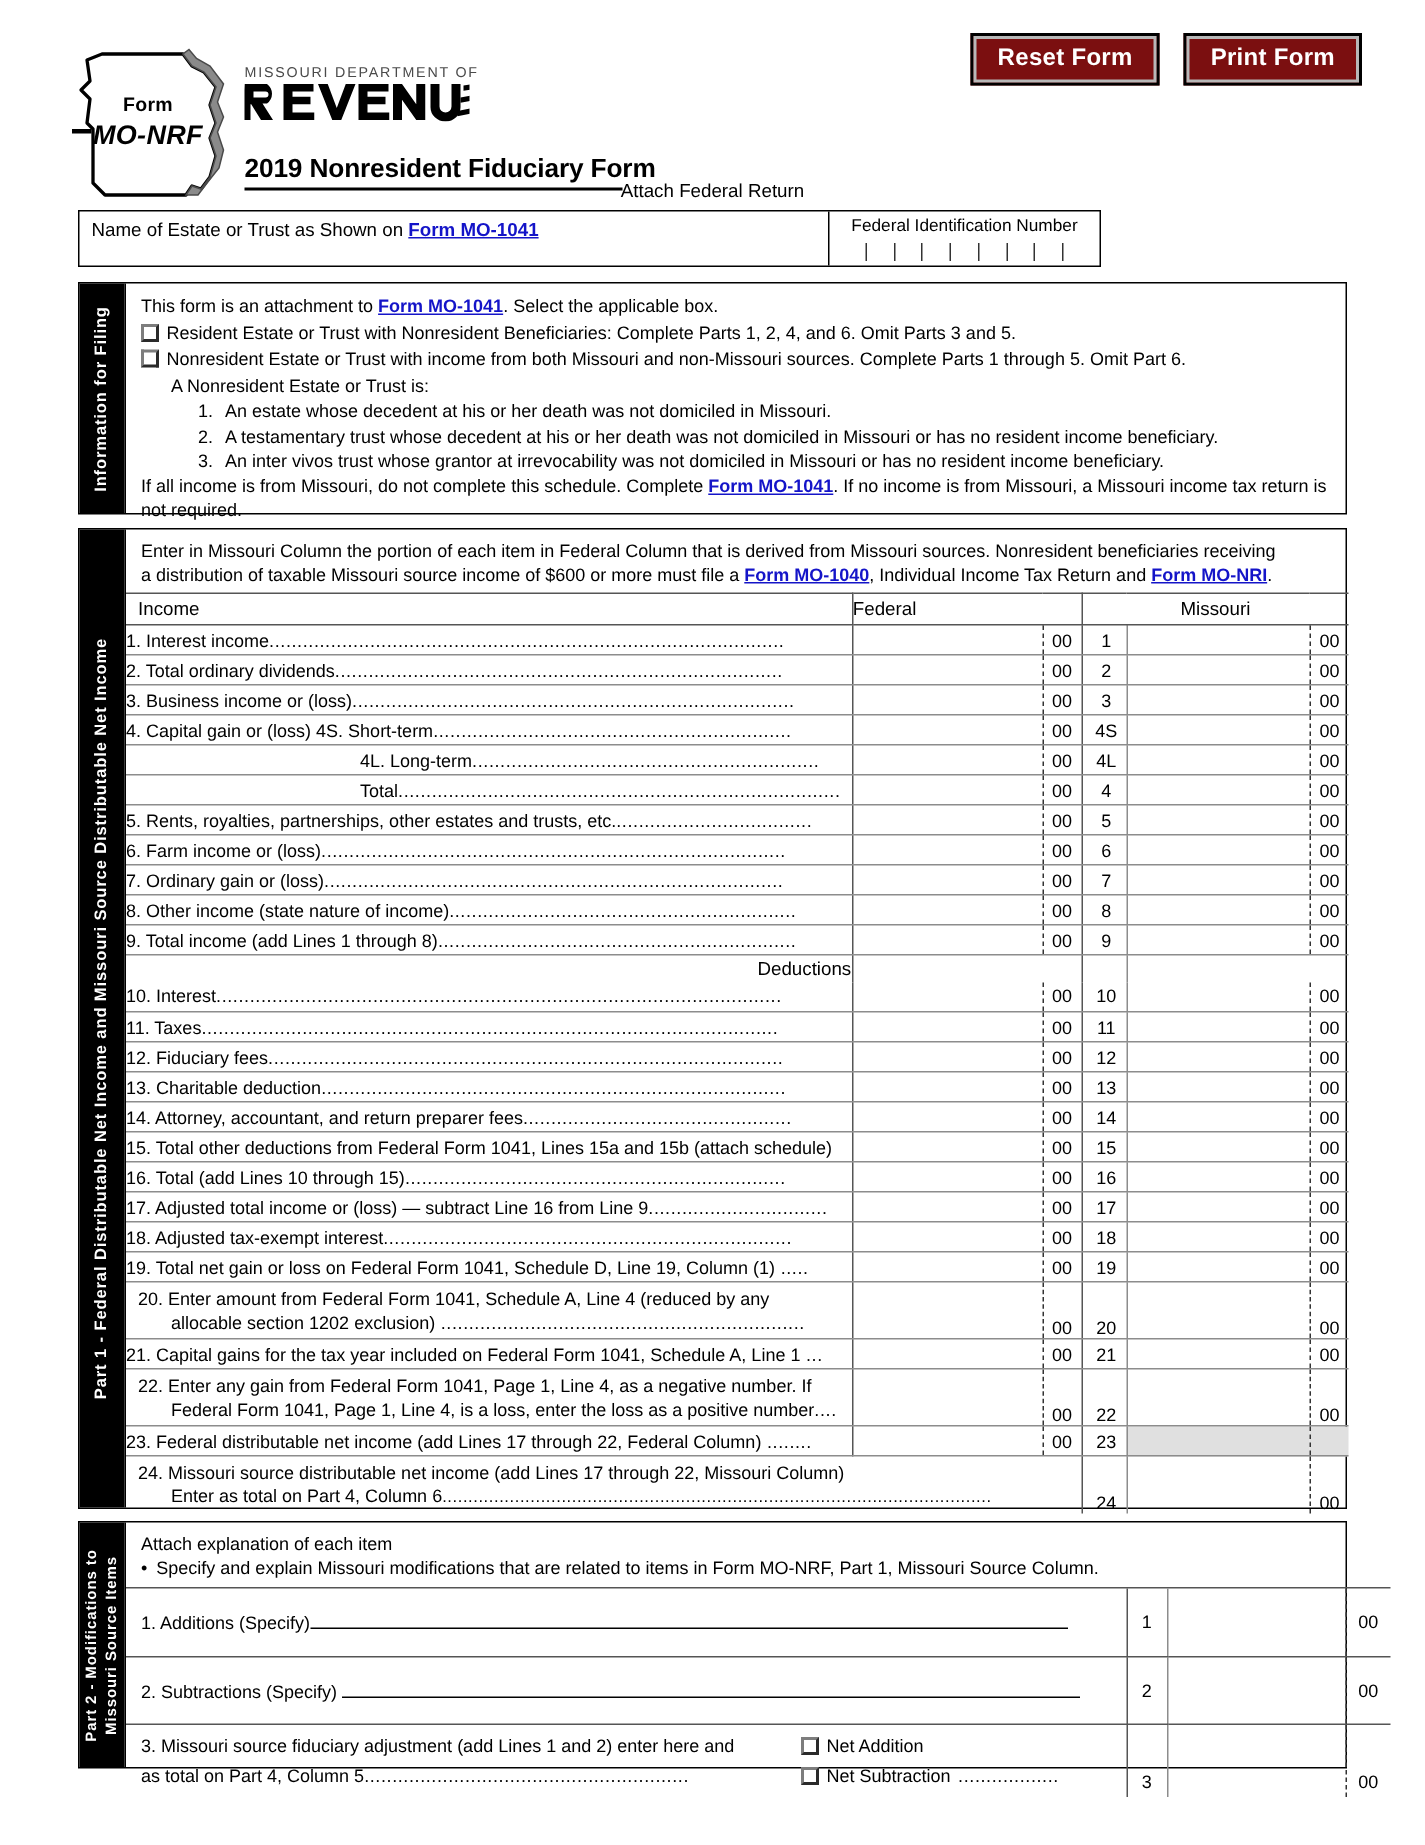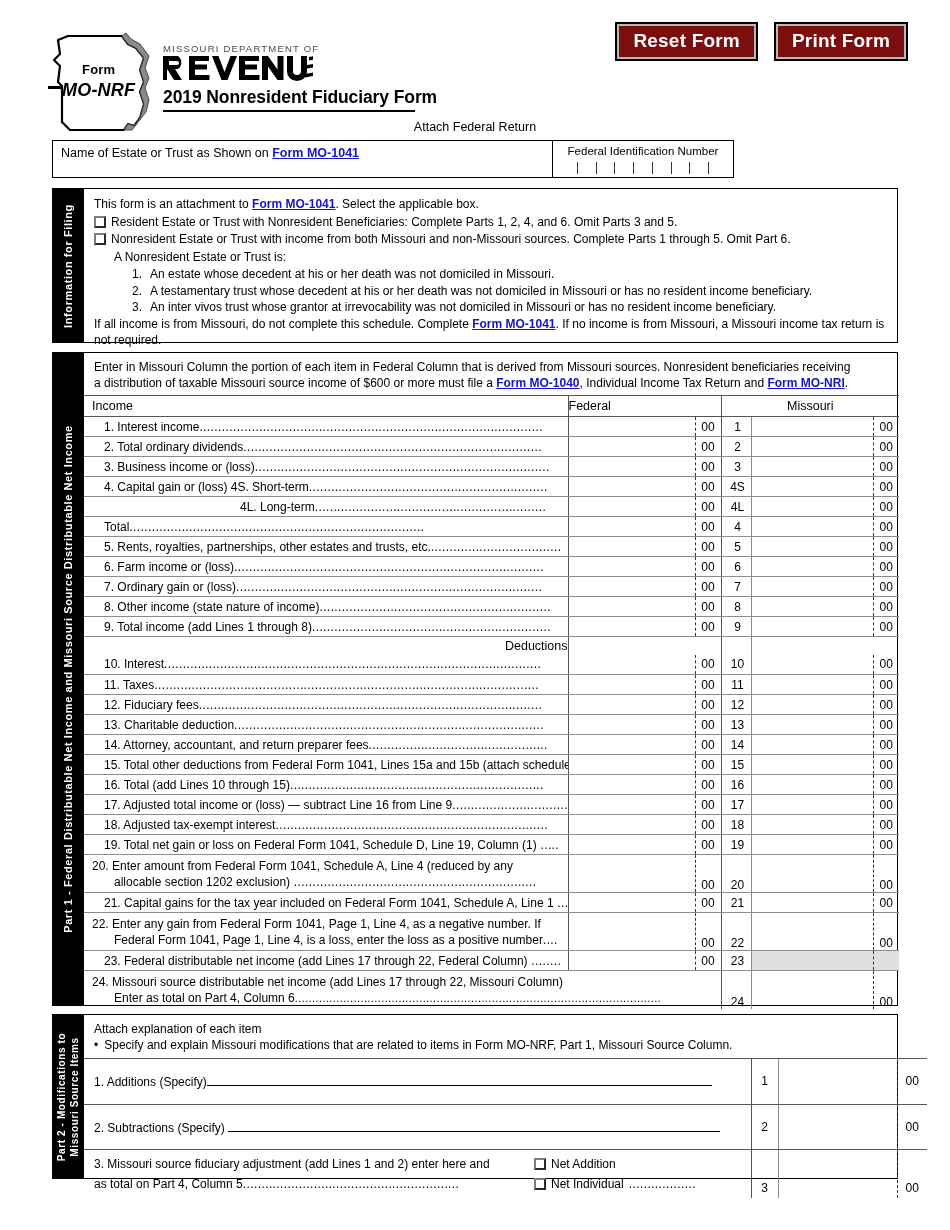--- a/index.html
+++ b/index.html
@@ -27,32 +27,32 @@
     font-size: 18px; font-weight: bold; letter-spacing: .2px; font-style: italic;
   }
 
   .dor-block { position: absolute; left: 163px; top: 43px; }
   .dor-top {
     font-size: 9.5px; letter-spacing: 1.2px; color: #4a4a4a;
     font-weight: normal;
   }
   .revenue-mark { margin-top: 1px; }
   .form-title {
-    font-size: 17.5px; font-weight: bold; margin-top: 2px;
+    font-size: 17.5px; font-weight: bold; margin-top: 16px;
     letter-spacing: -.1px;
   }
   .title-rule {
     width: 252px; height: 2px; background: #000; margin-top: 2px;
   }
 
   .btn-row { position: absolute; right: 42px; top: 22px; display: flex; gap: 16px; }
   .form-btn {
     background: #7b0f10;
     color: #fff;
-    font-size: 19px; font-weight: bold;
+    font-size: 16px; font-weight: bold;
     padding: 6px 16px 7px 16px;
     border: 2px solid #000;
     outline: 2px solid #b8b8b8;
     outline-offset: -4px;
     cursor: pointer;
     font-family: "Liberation Sans", sans-serif;
     letter-spacing: .2px;
   }
 
   .attach-line {
@@ -125,21 +125,21 @@
   .hdr td {
     border-top: 1.5px solid #555; border-bottom: 1.5px solid #555;
     height: 21px; font-size: 12.5px;
   }
   .hdr .h-desc { padding-left: 8px; border-right: 1.5px solid #555; }
   .hdr .h-fed { text-align: left; border-right: 1.5px solid #555; }
   .hdr .h-mo  { text-align: center; }
 
   .row td { height: 20px; border-bottom: 1.1px solid #8c8c8c; }
   .row td.desc {
-    padding-left: 20px; border-right: 1.5px solid #555; white-space: nowrap;
+    padding-left: 0; border-right: 1.5px solid #555; white-space: nowrap;
     overflow: hidden; font-size: 12px;
   }
   .row td.fedbox { border-right: 1px dashed #333; background: #fff; }
   .row td.cents { text-align: center; font-size: 12px; border-right: 1.5px solid #555; }
   .row td.numbox { text-align: center; font-size: 12px; border-right: 1px solid #8c8c8c; padding-left:3px;}
   .row td.mobox { border-right: 1px dashed #333; }
   .row td.mcents { text-align: center; font-size: 12px; }
 
   .row.tall td { height: 38px; }
   .row.tall td.desc { white-space: normal; line-height: 15.5px; padding: 2px 0 0 8px; }
@@ -346,21 +346,21 @@
         <tr class="row">
           <td class="desc" style="padding-left:156px"><span>4L. Long-term</span><span class="dots">..............................................................</span></td>
           <td class="fedbox"></td>
           <td class="cents">00</td>
           <td class="numbox">4L</td>
           <td class="mobox"></td>
           <td class="mcents">00</td>
         </tr>
 
         <tr class="row">
-          <td class="desc" style=""><span>Total</span><span class="dots">...............................................................................</span></td>
+          <td class="desc" style="padding-left:156px"><span>Total</span><span class="dots">...............................................................................</span></td>
           <td class="fedbox"></td>
           <td class="cents">00</td>
           <td class="numbox">4</td>
           <td class="mobox"></td>
           <td class="mcents">00</td>
         </tr>
 
         <tr class="row">
           <td class="desc"><span>5.  Rents, royalties, partnerships, other estates and trusts, etc.</span><span class="dots">...................................</span></td>
           <td class="fedbox"></td>
@@ -595,21 +595,21 @@
               <span style="width:440px">3. Missouri source fiduciary adjustment (add Lines 1 and 2) enter here and</span>
               <span class="netbox">
                 <span class="cbox" style="margin-top:0"></span>
                 <span>Net Addition</span>
               </span>
             </div>
             <div style="display:flex;align-items:center">
               <span style="width:440px"><span>as total on Part 4, Column 5</span><span class="dots">..........................................................</span></span>
               <span class="netbox">
                 <span class="cbox" style="margin-top:0"></span>
-                <span>Net Individual</span>
+                <span>Net Subtraction</span>
                     <span class="dots">..................</span>
               </span>
             </div>
           </td>
           <td class="p2-num" style="vertical-align:bottom;padding-bottom:3px">3</td>
           <td class="p2-val"></td>
           <td class="p2-cents" style="vertical-align:bottom;padding-bottom:3px">00</td>
         </tr>
       </tbody>
         </table>

